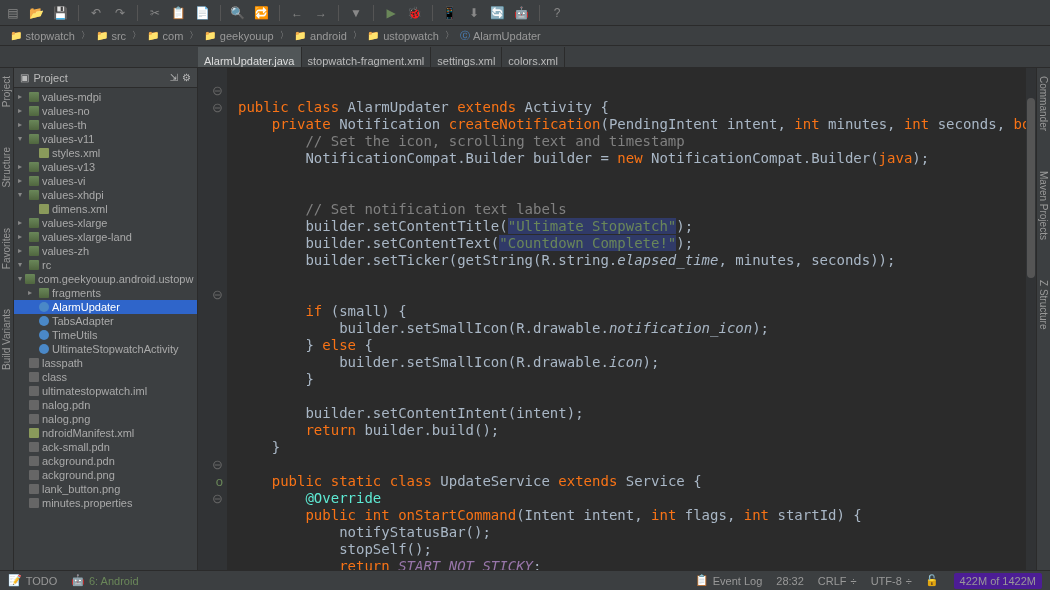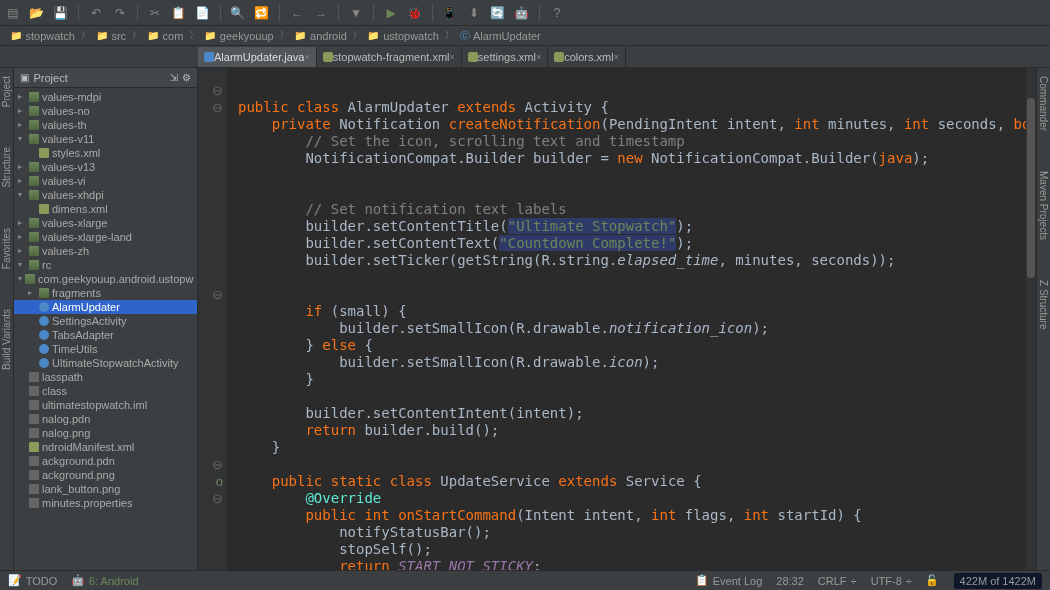--- a/index.html
+++ b/index.html
@@ -9,21 +9,21 @@
   font-family: "Segoe UI", sans-serif;
   font-size: 12px; overflow: hidden;
 }
 .toolbar { height: 26px; background: #3c3f41; display: flex; align-items: center; padding: 0 4px; gap: 6px; border-bottom: 1px solid #2b2b2b; }
 .toolbar .tbtn { width: 18px; height: 18px; display: flex; align-items: center; justify-content: center; color: #888; cursor: pointer; }
 .toolbar .sep { width: 1px; height: 16px; background: #555; margin: 0 2px; }
 .navbar { height: 20px; background: #3c3f41; display: flex; align-items: center; padding: 0 6px; gap: 2px; border-bottom: 1px solid #2b2b2b; font-size: 11px; color: #999; }
 .navbar .crumb { display: flex; align-items: center; gap: 3px; padding: 1px 4px; }
 .navbar .crumb .icn { font-size: 10px; }
 .tabbar { height: 22px; background: #3c3f41; display: flex; align-items: center; padding-left: 198px; border-bottom: 1px solid #2b2b2b; }
-.tabbar .tab { height: 20px; padding: 0 6px; display: flex; align-items: center; gap: 0; font-size: 11px; color: #bbb; border-right: 1px solid #2b2b2b; cursor: pointer; }
+.tabbar .tab { height: 20px; padding: 0 6px; display: flex; align-items: center; gap: 8px; font-size: 11px; color: #bbb; border-right: 1px solid #2b2b2b; cursor: pointer; flex-direction: column; }
 .tabbar .tab.active { background: #515658; color: #ddd; }
 .tabbar .tab .icn { width: 10px; height: 10px; border-radius: 2px; }
 .tabbar .tab .icn.java { background: #4a88c7; }
 .tabbar .tab .icn.xml { background: #8a9a5b; }
 .tabbar .tab .close { color: #888; font-size: 9px; }
 .main { display: flex; height: 502px; }
 .sidebar-left { width: 14px; background: #3c3f41; border-right: 1px solid #2b2b2b; display: flex; flex-direction: column; align-items: center; padding-top: 8px; gap: 40px; }
 .sidebar-left .vtab { writing-mode: vertical-rl; transform: rotate(180deg); font-size: 10px; color: #999; cursor: pointer; }
 .sidebar-right { width: 14px; background: #3c3f41; border-left: 1px solid #2b2b2b; display: flex; flex-direction: column; align-items: center; padding-top: 8px; gap: 40px; }
 .sidebar-right .vtab { writing-mode: vertical-rl; font-size: 10px; color: #999; cursor: pointer; }
@@ -245,25 +245,20 @@
           <span>fragments</span>
         </div>
         <div class="node ind1 sel">
           <span class="arrow"></span>
           <span class="ficn cls"></span>
           <span>AlarmUpdater</span>
         </div>
         <div class="node ind1">
           <span class="arrow"></span>
           <span class="ficn cls"></span>
-          <span>SettingsActivity</span>
-        </div>
-        <div class="node ind1">
-          <span class="arrow"></span>
-          <span class="ficn cls"></span>
           <span>TabsAdapter</span>
         </div>
         <div class="node ind1">
           <span class="arrow"></span>
           <span class="ficn cls"></span>
           <span>TimeUtils</span>
         </div>
         <div class="node ind1">
           <span class="arrow"></span>
           <span class="ficn cls"></span>
@@ -291,20 +286,25 @@
         </div>
         <div class="node ind0">
           <span class="arrow"></span>
           <span class="ficn file"></span>
           <span>nalog.png</span>
         </div>
         <div class="node ind0">
           <span class="arrow"></span>
           <span class="ficn xml"></span>
           <span>ndroidManifest.xml</span>
+        </div>
+        <div class="node ind0">
+          <span class="arrow"></span>
+          <span class="ficn file"></span>
+          <span>ack-small.pdn</span>
         </div>
         <div class="node ind0">
           <span class="arrow"></span>
           <span class="ficn file"></span>
           <span>ackground.pdn</span>
         </div>
         <div class="node ind0">
           <span class="arrow"></span>
           <span class="ficn file"></span>
           <span>ackground.png</span>
@@ -398,17 +398,17 @@
     <span class="item" style="color:#6a8759">🤖 <span>6: Android</span></span>
   </div>
   <div class="right">
     <span class="item">📋 <span>Event Log</span></span>
     <span class="item">
         <span>28:32</span>
       </span>
     <span class="item"><span>CRLF</span> ÷</span>
     <span class="item"><span>UTF-8</span> ÷</span>
     <span class="item">🔓</span>
-    <span class="item" style="background:#0f172a;padding:2px 6px;border-radius:2px">
+    <span class="item" style="background:#4c1d95;padding:2px 6px;border-radius:2px">
         <span>422M of 1422M</span>
       </span>
   </div>
 </div>
 
 </body></html>

